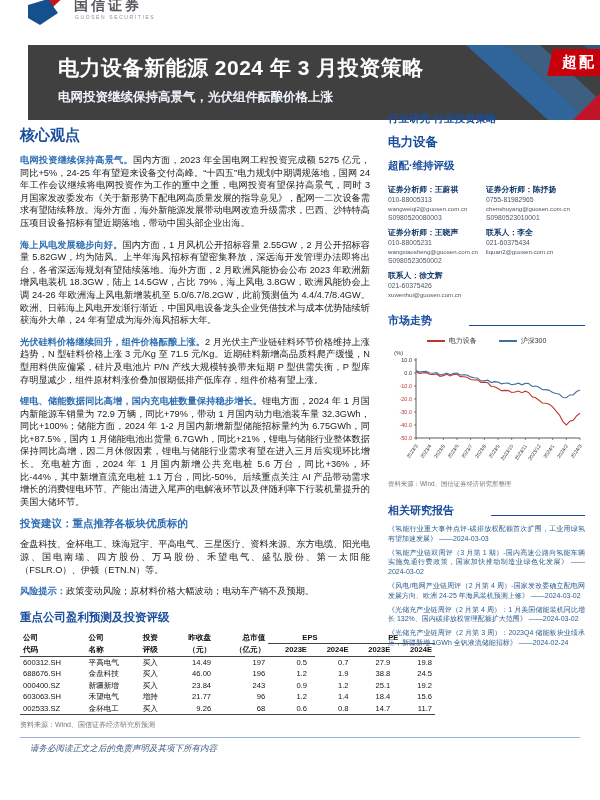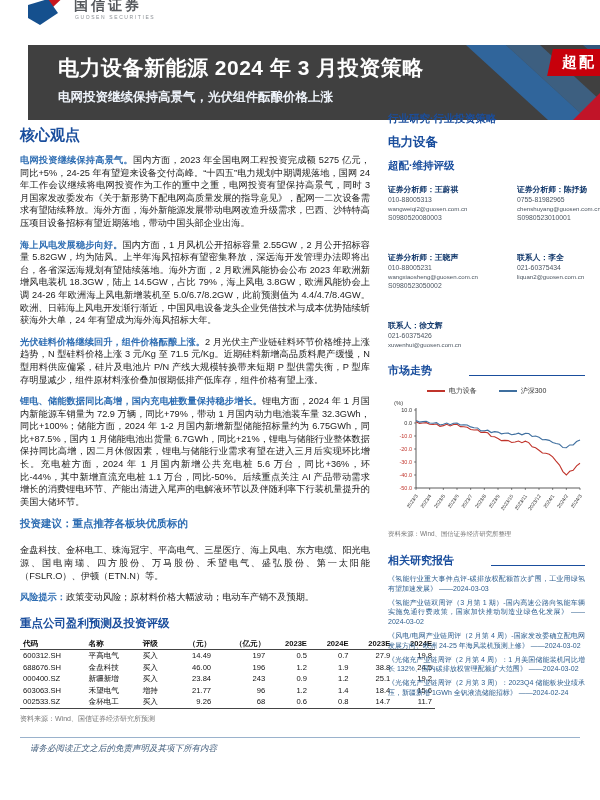--- a/index.html
+++ b/index.html
@@ -17,38 +17,38 @@
   .banner svg.decor{position:absolute;left:0;top:0;}
   .banner-title{position:absolute;left:30px;top:9px;font-size:21px;font-weight:bold;color:#fff;letter-spacing:0.5px;}
   .banner-subtitle{position:absolute;left:30px;top:44px;font-size:12.5px;font-weight:bold;color:#eef3fa;}
   .badge{position:absolute;left:522px;top:4px;width:58px;height:27px;background:#C7000B;transform:skewX(-12deg);display:flex;align-items:center;justify-content:center;}
   .badge span{transform:skewX(12deg);color:#fff;font-size:15px;font-weight:bold;letter-spacing:2px;}
   
   .left-col{position:absolute;left:20px;top:126px;width:350px;}
   .core-title{font-size:15px;font-weight:bold;color:#1a4e9d;margin:0 0 9px 0;}
   .para{font-size:9.2px;line-height:12.6px;text-align:justify;margin:0 0 9px 0;color:#1c1c1c;}
   .lead{font-weight:bold;color:#2f6eb3;}
-  .invest-title{font-size:10.5px;font-weight:bold;color:#2f6eb3;margin:3px 0 13px 0;}
+  .invest-title{font-size:10.5px;font-weight:bold;color:#2f6eb3;margin:3px 0 7px 0;}
   .tbl-title{font-size:11.5px;font-weight:bold;color:#1a4e9d;margin:12px 0 7px 0;}
   
   .tbl-wrap{width:415px;}
   table.fin{border-collapse:collapse;width:415px;font-size:7.6px;color:#111;}
   table.fin th{font-weight:bold;padding:1px 3px;line-height:9.5px;}
   table.fin td{padding:1px 3px;line-height:9.5px;}
   .grp{border-bottom:0.8px solid #444;text-align:center;}
   tr.h2row th{border-bottom:0.9px solid #444;}
   tr.lastrow td{border-bottom:0.9px solid #444;}
   .al{text-align:left;} .ar{text-align:right;}
   .src{font-size:7px;color:#777;margin-top:5px;}
   
   .sidebar{position:absolute;left:388px;top:112px;width:197px;}
   .kicker{font-size:10.5px;font-weight:bold;color:#1a4e9d;margin-bottom:8px;}
   .industry{font-size:12.5px;font-weight:bold;color:#1a4e9d;margin-bottom:8px;}
   .rating{font-size:10.5px;font-weight:bold;color:#1a4e9d;margin-bottom:12px;}
-  .analysts{display:grid;grid-template-columns:98px 99px;column-gap:0;row-gap:6px;gap:31px;}
+  .analysts{display:grid;grid-template-columns:98px 99px;column-gap:0;row-gap:6px;}
   .analyst{overflow:hidden;}
   .a-name{font-size:7.8px;font-weight:bold;color:#12386b;line-height:10px;}
   .a-det{font-size:6.8px;color:#4a5560;line-height:9px;}
   .a-email{font-size:6.1px;color:#4a5560;line-height:9px;word-break:break-all;}
   .side-title{display:flex;align-items:flex-end;margin-top:14px;margin-bottom:6px;gap:32px;}
   .side-title .t{font-size:11px;font-weight:bold;color:#1a4e9d;white-space:nowrap;}
   .side-title .rule{flex:1;border-bottom:1.6px solid #1a4e9d;margin-left:5px;margin-bottom:2px;}
   .legend{display:flex;justify-content:center;gap:22px;margin:8px 0 0 0;}
   .legend-item{display:flex;align-items:center;gap:4px;}
   .legend-swatch{width:18px;height:2px;}
@@ -87,29 +87,38 @@
 
 <div class="left-col">
   <div class="core-title">核心观点</div>
 
   <p class="para"><span class="lead">电网投资继续保持高景气。</span><span>国内方面，2023 年全国电网工程投资完成额 5275 亿元，同比+5%，24-25 年有望迎来设备交付高峰。“十四五”电力规划中期调规落地，国网 24 年工作会议继续将电网投资作为工作的重中之重，电网投资有望保持高景气，同时 3 月国家发改委发布《关于新形势下配电网高质量发展的指导意见》，配网一二次设备需求有望陆续释放。海外方面，海外新能源发展带动电网改造升级需求，巴西、沙特特高压项目设备招标有望近期落地，带动中国头部企业出海。</span></p>
   <p class="para"><span class="lead">海上风电发展稳步向好。</span><span>国内方面，1 月风机公开招标容量 2.55GW，2 月公开招标容量 5.82GW，均为陆风。上半年海风招标有望密集释放，深远海开发管理办法即将出台，各省深远海规划有望陆续落地。海外方面，2 月欧洲风能协会公布 2023 年欧洲新增风电装机 18.3GW，陆上 14.5GW，占比 79%，海上风电 3.8GW，欧洲风能协会上调 24-26 年欧洲海上风电新增装机至 5.0/6.7/8.2GW，此前预测值为 4.4/4.7/8.4GW。欧洲、日韩海上风电开发渐行渐近，中国风电设备龙头企业凭借技术与成本优势陆续斩获海外大单，24 年有望成为海外海风招标大年。</span></p>
   <p class="para"><span class="lead">光伏硅料价格继续回升，组件价格酝酿上涨。</span><span>2 月光伏主产业链硅料环节价格维持上涨趋势，N 型硅料价格上涨 3 元/Kg 至 71.5 元/Kg。近期硅料新增高品质料爬产缓慢，N 型用料供应偏紧，硅片及电池片 P/N 产线大规模转换带来短期 P 型供需失衡，P 型库存明显减少，组件原材料涨价叠加假期低排产低库存，组件价格有望上涨。</span></p>
   <p class="para"><span class="lead">锂电、储能数据同比高增，国内充电桩数量保持稳步增长。</span><span>锂电方面，2024 年 1 月国内新能源车销量为 72.9 万辆，同比+79%，带动 1 月国内动力电池装车量 32.3GWh，同比+100%；储能方面，2024 年 1-2 月国内新增新型储能招标量约为 6.75GWh，同比+87.5%，国内 1 月储能电池出货量 6.7GWh，同比+21%，锂电与储能行业整体数据保持同比高增，因二月休假因素，锂电与储能行业需求有望在进入三月后实现环比增长。充电桩方面，2024 年 1 月国内新增公共充电桩 5.6 万台，同比+36%，环比-44%，其中新增直流充电桩 1.1 万台，同比-50%。后续重点关注 AI 产品带动需求增长的消费锂电环节、产能出清进入尾声的电解液环节以及伴随利率下行装机量提升的美国大储环节。</span></p>
 
   <div class="invest-title">投资建议：重点推荐各板块优质标的</div>
-  <p class="para">金盘科技、金杯电工、珠海冠宇、平高电气、三星医疗、海上风电、东方电缆、阳光电源、国电南瑞、四方股份、万马股份、禾望电气、盛弘股份、第一太阳能（FSLR.O）、伊顿（ETN.N）等。</p>
+  <p class="para">金盘科技、金杯电工、珠海冠宇、平高电气、三星医疗、资料来源、东方电缆、阳光电源、国电南瑞、四方股份、万马股份、禾望电气、盛弘股份、第一太阳能（FSLR.O）、伊顿（ETN.N）等。</p>
 
   <p class="para"><span class="lead">风险提示：</span><span>政策变动风险；原材料价格大幅波动；电动车产销不及预期。</span></p>
 
   <div class="tbl-title">重点公司盈利预测及投资评级</div>
 
   <div class="tbl-wrap">
     <table class="fin">
       <thead>
+        <tr>
+          <th class="al">公司</th>
+          <th class="al">公司</th>
+          <th class="al">投资</th>
+          <th class="ar">昨收盘</th>
+          <th class="ar">总市值</th>
+          <th class="grp" colspan="2">EPS</th>
+          <th class="grp" colspan="2">PE</th>
+        </tr>
         <tr class="h2row">
           <th class="al">代码</th>
           <th class="al">名称</th>
           <th class="al">评级</th>
           <th class="ar">（元）</th>
           <th class="ar">（亿元）</th>
           <th class="ar">2023E</th>
           <th class="ar">2024E</th>
           <th class="ar">2023E</th>
           <th class="ar">2024E</th>

